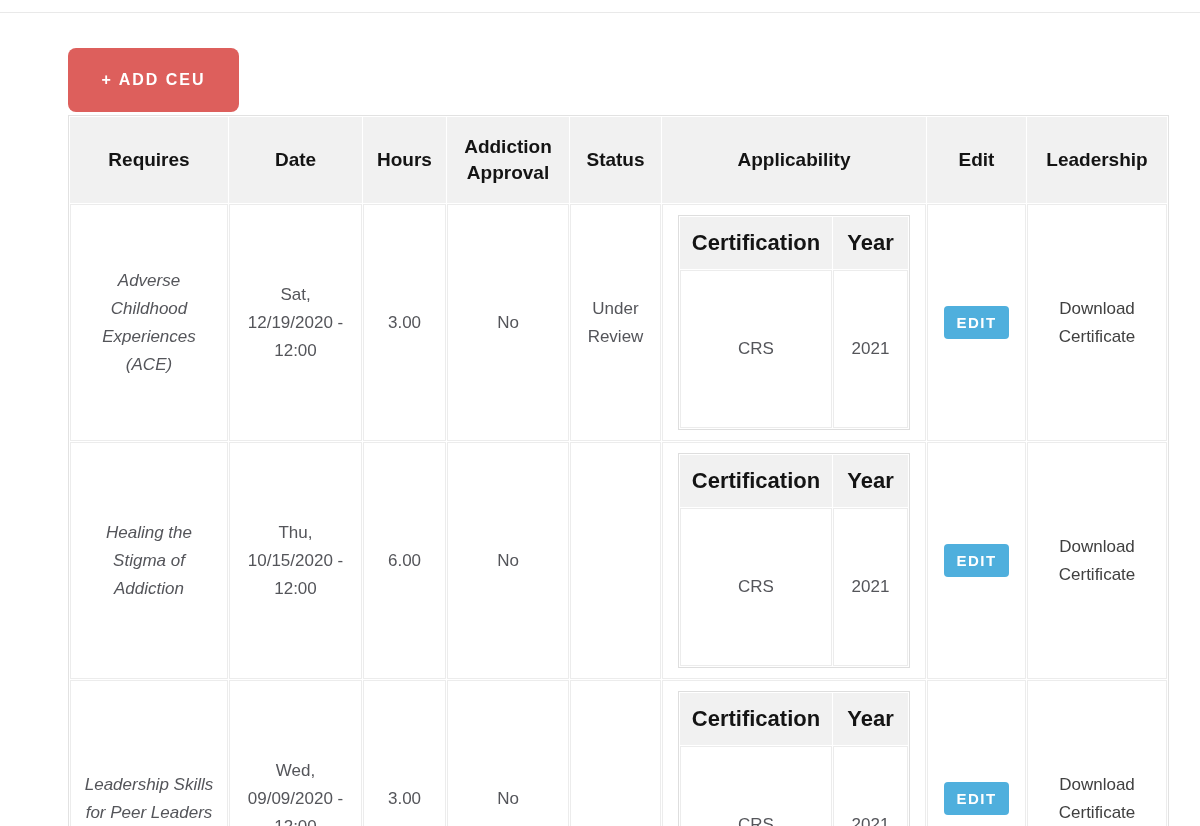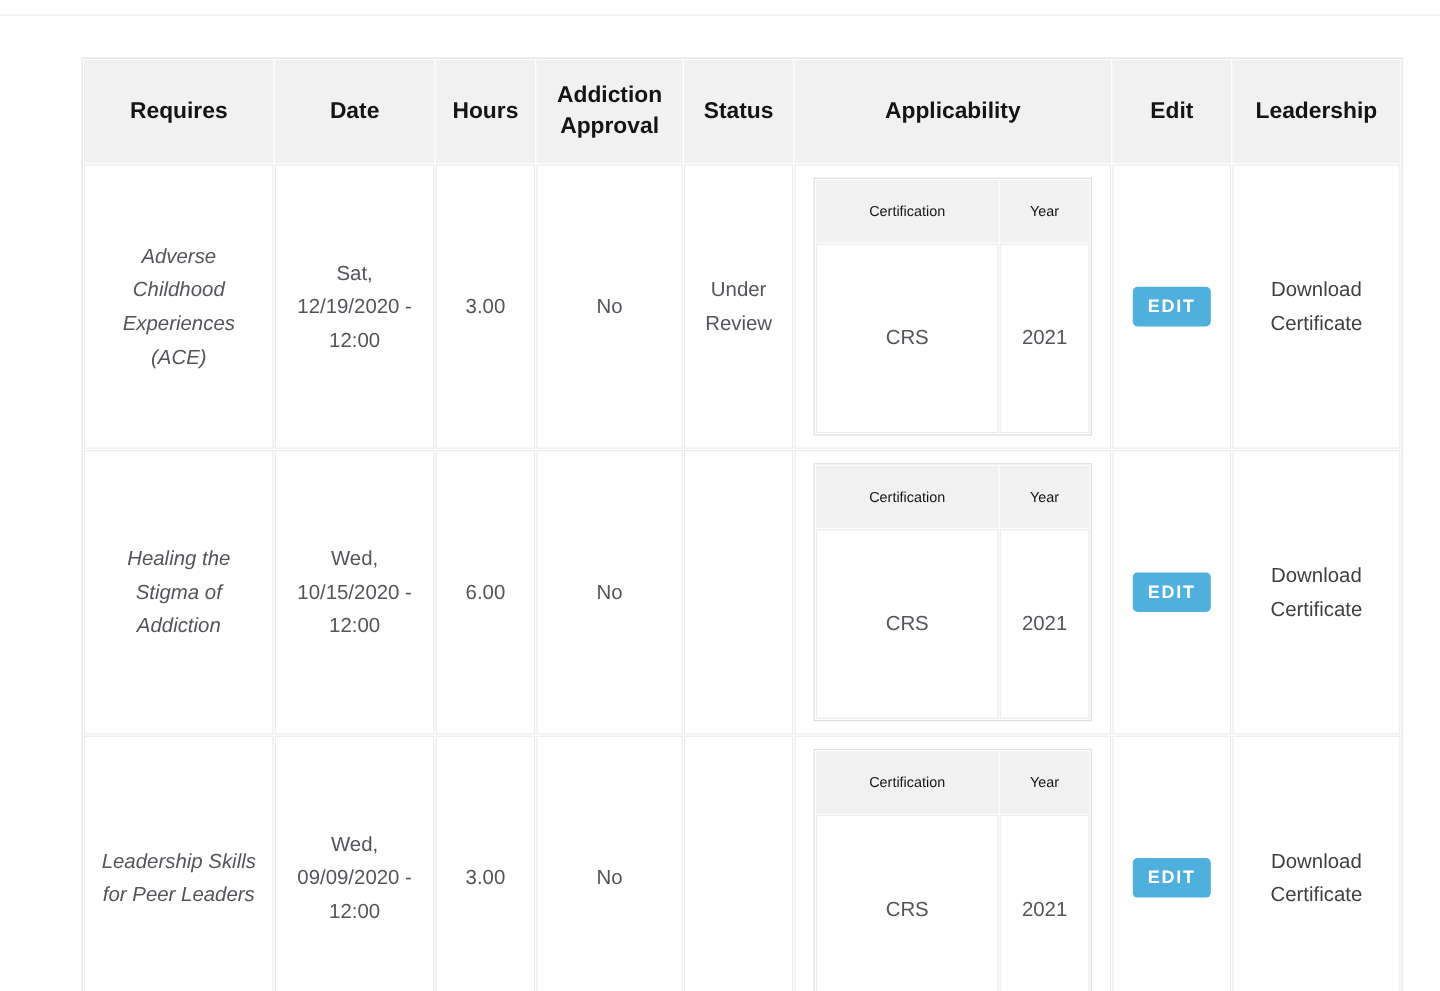--- a/index.html
+++ b/index.html
@@ -39,21 +39,21 @@
   td.cell-training { padding: 10px 19px; font-style: italic; }
   td.cell-date { padding: 10px 20px; }
 
   table.applicability {
     border-collapse: separate; border-spacing: 1px;
     table-layout: fixed; width: 229px;
     border: 1px solid #dedede; margin: 0 auto;
   }
   table.applicability th {
     background: #f1f1f1; color: #141414;
-    font-size: 12px; font-weight: normal;
+    font-size: 22px; font-weight: bold;
     height: 52px; text-align: center; vertical-align: middle;
   }
   table.applicability td {
     background: #fff; border: 1px solid #ececec;
     color: #54555a; font-size: 17px;
     height: 69px; text-align: center; vertical-align: middle;
   }
 
   .edit-btn {
     display: inline-block;
@@ -70,20 +70,21 @@
     display: inline-block; cursor: pointer;
   }
 </style>
 </head>
 <body>
 
 <div class="top-divider"></div>
 
 <div class="content">
 
+  <button class="add-ceu">+ ADD CEU</button>
 
   <table class="ceu-table">
     <colgroup>
       <col style="width:158px">
         <col style="width:133px">
         <col style="width:83px">
         <col style="width:122px">
       <col style="width:91px">
         <col style="width:264px">
         <col style="width:99px">
@@ -132,21 +133,21 @@
         <td>
           <button class="edit-btn">EDIT</button>
         </td>
         <td>
           <a class="download-link" href="#">Download Certificate</a>
         </td>
       </tr>
 
       <tr>
         <td class="cell-training">Healing the Stigma of Addiction</td>
-        <td class="cell-date">Wed, 10/15/2020 - 12:00</td>
+        <td class="cell-date">Thu, 10/15/2020 - 12:00</td>
         <td>6.00</td>
         <td>No</td>
         <td></td>
         <td>
           <table class="applicability">
             <colgroup>
                 <col style="width:152px">
                 <col style="width:75px">
               </colgroup>
             <thead>

